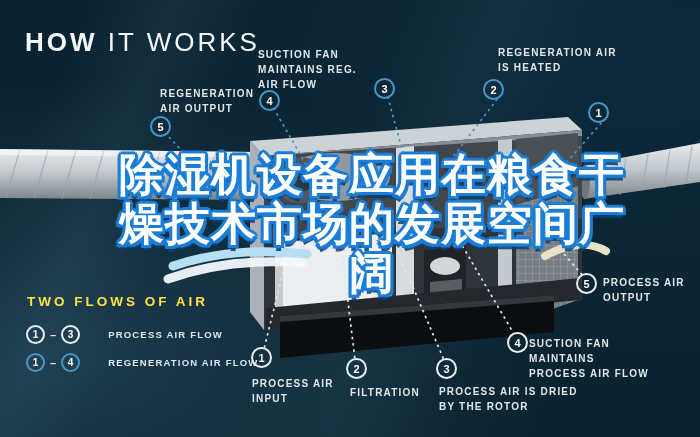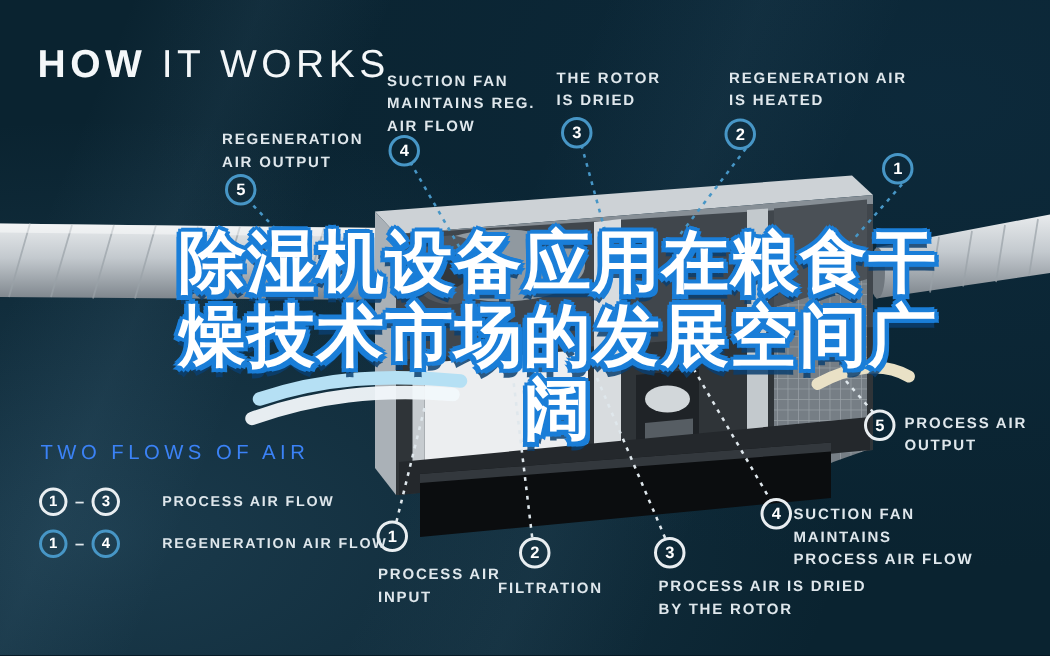--- a/index.html
+++ b/index.html
@@ -36,36 +36,36 @@
 
   .lab{position:absolute;z-index:3;color:var(--label-text,#dfe7ec);
        font-size:10px;font-weight:bold;letter-spacing:1.2px;line-height:1.5;text-transform:uppercase;}
   .circ{position:absolute;z-index:3;width:21px;height:21px;border-radius:50%;
         border:2px solid var(--accent-blue,#4796c6);box-sizing:border-box;
         display:flex;align-items:center;justify-content:center;
         color:#fff;font-size:11px;font-weight:bold;}
   .circ.w{border-color:var(--process-white,#e9eef1);}
 
   
-  .t5{left:148px;top:86px;width:104px;}  .c-t5{left:150px;top:116px;}
+  .t5{left:160px;top:86px;width:104px;}  .c-t5{left:150px;top:116px;}
   .t4{left:258px;top:47px;width:100px;}  .c-t4{left:259px;top:90px;}
   .t3{left:371px;top:45px;width:84px;}   .c-t3{left:374px;top:78px;}
-  .t2{left:486px;top:45px;width:132px;}  .c-t2{left:483px;top:79px;}
+  .t2{left:498px;top:45px;width:132px;}  .c-t2{left:483px;top:79px;}
   .t1{left:588px;top:70px;width:110px;}  .c-t1{left:588px;top:102px;}
 
   
   .b1{left:252px;top:376px;width:92px;}  .c-b1{left:251px;top:347px;}
-  .b2{left:332px;top:385px;width:90px;}  .c-b2{left:346px;top:358px;}
+  .b2{left:350px;top:385px;width:90px;}  .c-b2{left:346px;top:358px;}
   .b3{left:439px;top:384px;width:142px;} .c-b3{left:436px;top:358px;}
   .b4{left:529px;top:336px;width:126px;} .c-b4{left:507px;top:332px;}
   .b5{left:603px;top:275px;width:100px;} .c-b5{left:576px;top:273px;}
 
   
-  .legend-title{position:absolute;left:27px;top:294px;z-index:3;color:#3b82f6;
-                font-size:13.5px;font-weight:normal;letter-spacing:3px;}
+  .legend-title{position:absolute;left:27px;top:294px;z-index:3;color:#fde047;
+                font-size:13.5px;font-weight:bold;letter-spacing:3px;}
   .lrow{position:absolute;left:26px;z-index:3;display:flex;align-items:center;}
   .lrow1{top:325px;} .lrow2{top:353px;}
   .lrow .c2{width:19px;height:19px;border-radius:50%;box-sizing:border-box;border:2px solid;
             display:flex;align-items:center;justify-content:center;color:#fff;font-size:10px;font-weight:bold;}
   .lrow.process .c2{border-color:var(--process-white,#e9eef1);}
   .lrow.regeneration .c2{border-color:var(--accent-blue,#4796c6);}
   .lrow .dash{color:#dfe7ec;font-weight:bold;margin:0 5px;font-size:11px;}
   .lrow .ltext{color:var(--label-text,#dfe7ec);font-size:9.5px;font-weight:bold;letter-spacing:1.2px;margin-left:28px;}
 </style>
 </head>
@@ -149,21 +149,20 @@
 
   <div class="hdr"><span class="b">HOW</span><span class="l"> IT WORKS</span></div>
 
   <div class="cn cn1">除湿机设备应用在粮食干</div>
   <div class="cn cn2">燥技术市场的发展空间广</div>
   <div class="cn cn3">阔</div>
 
   <div class="circ c-t1">1</div>
   <div class="lab t2">REGENERATION AIR IS HEATED</div>
   <div class="circ c-t2">2</div>
-  <div class="lab t3">THE ROTOR IS DRIED</div>
   <div class="circ c-t3">3</div>
   <div class="lab t4">SUCTION FAN MAINTAINS REG. AIR FLOW</div>
   <div class="circ c-t4">4</div>
   <div class="lab t5">REGENERATION AIR OUTPUT</div>
   <div class="circ c-t5">5</div>
 
   <div class="lab b1">PROCESS AIR INPUT</div>
   <div class="circ w c-b1">1</div>
   <div class="lab b2">FILTRATION</div>
   <div class="circ w c-b2">2</div>

